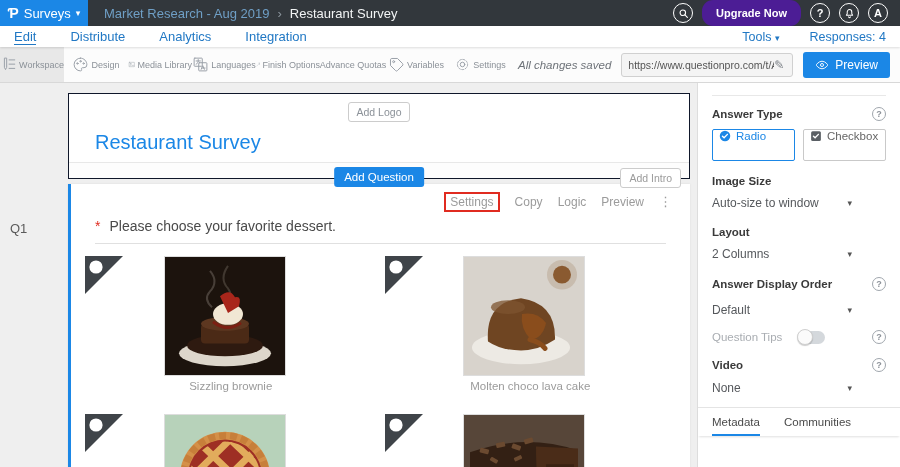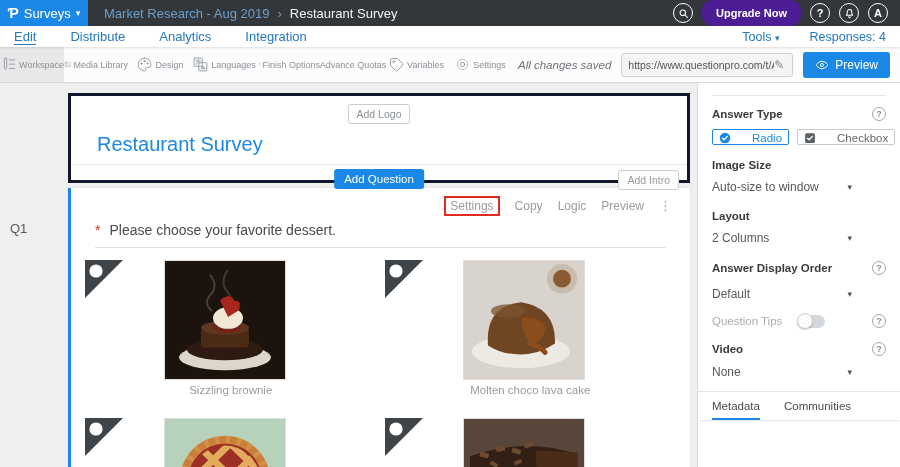--- a/index.html
+++ b/index.html
@@ -52,21 +52,21 @@
   .urlbox .pencil { color:#7a7f85; font-size:12px; cursor:pointer; }
   .preview-btn { background:#1b87e6; color:#fff; border:none; border-radius:3px; height:26px;
     padding:0 12px; font-size:12px; display:flex; align-items:center; gap:6px; cursor:pointer; }
   .preview-btn svg { width:14px; height:14px; stroke:#fff; fill:none; stroke-width:1.6; }
 
   
   .main { position:absolute; top:83px; left:0; right:0; bottom:0; background:#efefef; }
   .qnum { position:absolute; left:10px; top:138px; font-size:13px; color:#5a5a5a; }
 
   .canvas { position:absolute; left:68px; top:10px; width:622px; }
-  .card-a { background:#fff; border:3px solid #0f172a; }
+  .card-a { background:#fff; border:1px solid #0f172a; }
   .addlogo-row { display:flex; justify-content:center; padding-top:8px; }
   .addlogo { border:1px solid #ccc; background:#fff; border-radius:3px; color:#8b9198;
     font-size:10.5px; padding:3px 8px; cursor:pointer; }
   .survey-title { color:#1b87e6; font-size:20px; font-weight:400; margin:9px 0 8px 26px; }
   .card-a-footer { border-top:1px solid #e8e8e8; height:16px; position:relative; background:#fdfdfd; }
   .addq { position:absolute; left:50%; transform:translateX(-50%); top:4px; background:#1b87e6;
     color:#fff; border:none; border-radius:3px; font-size:11.5px; padding:4px 10px; cursor:pointer; }
   .addintro { position:absolute; right:8px; top:5px; background:#fff; border:1px solid #ccc;
     border-radius:3px; color:#9b9b9b; font-size:10.5px; padding:3px 8px; cursor:pointer; }
 
@@ -96,21 +96,21 @@
   .panel-title-row { display:flex; align-items:center; justify-content:space-between; padding-top:12px; }
   .panel-title { color:#4a4a4a; font-size:14.5px; }
   .close-x { color:#4a4a4a; font-size:13px; font-weight:bold; cursor:pointer; }
   .panel hr { border:none; border-top:1px solid #e8e8e8; margin-top:12px; }
   .sec-label-row { display:flex; align-items:center; margin-top:11px; }
   .sec-label { color:#3a3a3a; font-size:11.5px; font-weight:bold; }
   .help-circ { width:14px; height:14px; border:1px solid #a0a6ad; border-radius:50%; color:#8b9198;
     font-size:9px; font-weight:bold; display:flex; align-items:center; justify-content:center;
     margin-left:auto; cursor:pointer; }
   .chips { display:flex; gap:8px; margin-top:8px; }
-  .chip { flex:1; height:16px; display:flex; align-items:flex-end; gap:21px; padding:0 6px;
+  .chip { flex:1; height:32px; display:flex; align-items:flex-start; gap:5px; padding:0 6px;
     border-radius:2px; font-size:11.5px; cursor:pointer; }
   .chip.radio { border:1px solid #1b87e6; color:#1b87e6; }
   .chip.checkbox { border:1px solid #c9c9c9; color:#666; }
   .chip svg { width:12px; height:12px; }
   .dropdown { display:flex; align-items:center; justify-content:space-between; width:140px;
     margin-top:9px; color:#55585c; font-size:12px; cursor:pointer; }
   .dropdown .caret { font-size:9px; color:#555; }
   .mt14 { margin-top:14px; } .mt16 { margin-top:16px; } .mt12 { margin-top:12px; }
   .tips-row { display:flex; align-items:center; margin-top:13px; }
   .tips-label { color:#a9adb2; font-size:11.5px; }
@@ -172,34 +172,34 @@
   <div class="toolbar">
     <div class="tb-item active">
       <svg viewBox="0 0 24 24">
           <path d="M6.2 3.5v12.5l1.6 3.2 1.6-3.2V3.5z"></path>
           <path d="M12.8 5.5h8M12.8 11.5h8M12.8 17.5h8"></path>
         </svg>
       <span class="tb-label">Workspace</span>
     </div>
     <div class="tb-item">
       <svg viewBox="0 0 24 24">
-          <rect x="3.5" y="5" width="17" height="14" rx="1"></rect>
-          <circle cx="8.3" cy="9.8" r="1.4"></circle>
-          <path d="M5.5 17l4.5-4.5 3.5 3.5 2.8-2.8 3.7 3.8"></path>
-        </svg>
-      <span class="tb-label">Media Library</span>
-    </div>
-    <div class="tb-item">
-      <svg viewBox="0 0 24 24">
           <path d="M12 3a9 9 0 1 0 0 18c1.6 0 2.1-1.1 1.5-2.2-.6-1.2.1-2.3 1.6-2.3h1.9A4 4 0 0 0 21 12.5C21 7.3 17 3 12 3z"></path>
           <circle cx="7.6" cy="10.5" r="1"></circle>
           <circle cx="12" cy="7.4" r="1"></circle>
           <circle cx="16.4" cy="10.5" r="1"></circle>
         </svg>
       <span class="tb-label">Design</span>
+    </div>
+    <div class="tb-item">
+      <svg viewBox="0 0 24 24">
+          <rect x="3.5" y="5" width="17" height="14" rx="1"></rect>
+          <circle cx="8.3" cy="9.8" r="1.4"></circle>
+          <path d="M5.5 17l4.5-4.5 3.5 3.5 2.8-2.8 3.7 3.8"></path>
+        </svg>
+      <span class="tb-label">Media Library</span>
     </div>
     <div class="tb-item">
       <svg viewBox="0 0 24 24">
           <rect x="3" y="3" width="11.5" height="11.5" rx="1"></rect>
           <rect x="9.5" y="9.5" width="11.5" height="11.5" rx="1"></rect>
           <path d="M5.8 7h6M8.8 5v2c0 2.2-1.3 3.8-3 4.7"></path>
           <path d="M13 18.8l2.2-5.2 2.2 5.2M13.9 17h4.6"></path>
         </svg>
       <span class="tb-label">Languages</span>
     </div>

